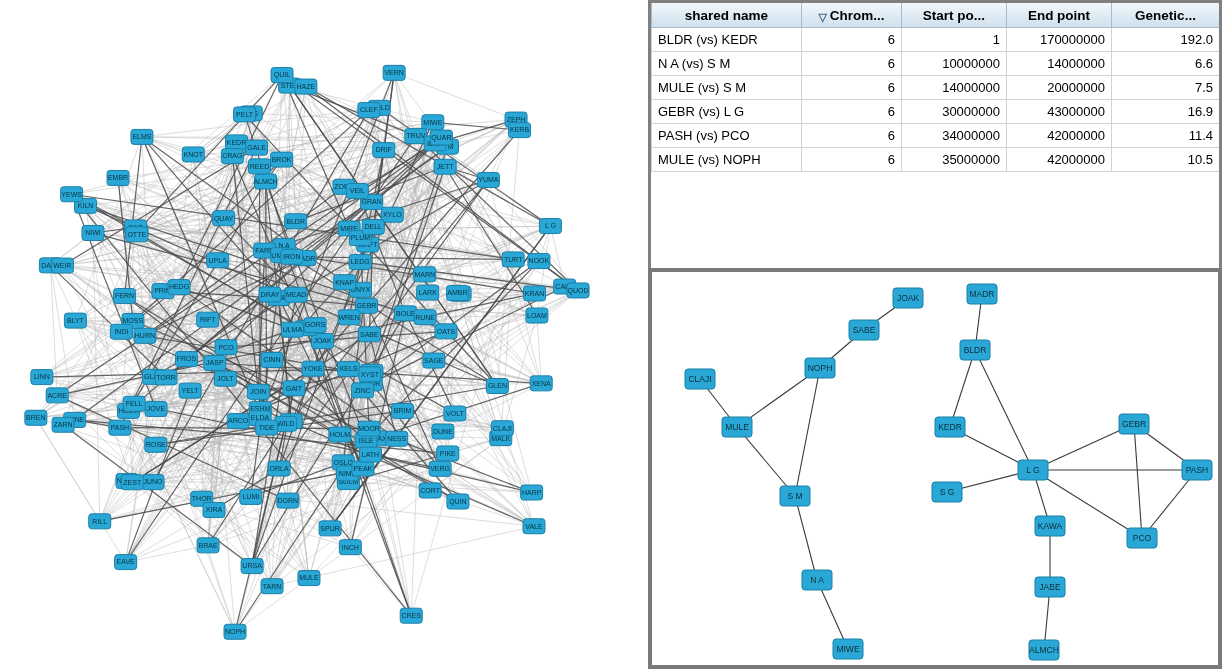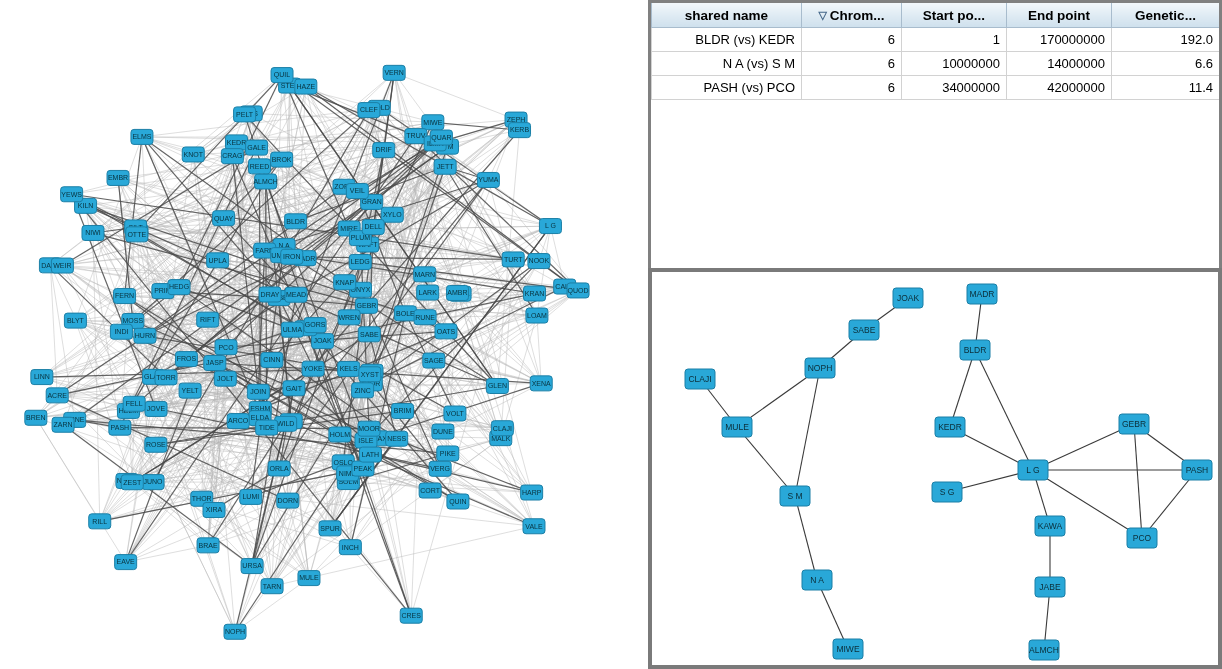--- a/index.html
+++ b/index.html
@@ -64,38 +64,38 @@
     height: 22px;
     font-weight: bold;
     font-size: 13.5px;
     padding: 1px 5px;
     text-align: center;
     white-space: nowrap;
     overflow: hidden;
   }
   table.data-table thead th .hdr-wrap {
     display: flex;
-    align-items: center;
+    align-items: flex-end;
     justify-content: center;
     gap: 3px;
   }
   .filter-icon {
     font-size: 11px;
     color: #46688a;
     line-height: 1;
   }
   table.data-table tbody td {
     border: 1px solid #d2d2d2;
     height: 21px;
     padding: 1px 6px;
     white-space: nowrap;
     overflow: hidden;
     background: #ffffff;
   }
-  td.col-name { text-align: right; }
+  td.col-name { text-align: left; }
   td.col-num  { text-align: right; }
 
   
   col.c0 { width: 150px; }
   col.c1 { width: 100px; }
   col.c2 { width: 105px; }
   col.c3 { width: 105px; }
   col.c4 { width: 108px; }
 
   
@@ -1560,25 +1560,46 @@
               <td class="col-num">192.0</td>
             </tr>
             <tr>
               <td class="col-name">N A (vs) S M</td>
               <td class="col-num">6</td>
               <td class="col-num">10000000</td>
               <td class="col-num">14000000</td>
               <td class="col-num">6.6</td>
             </tr>
             <tr>
+              <td class="col-name">MULE (vs) S M</td>
+              <td class="col-num">6</td>
+              <td class="col-num">14000000</td>
+              <td class="col-num">20000000</td>
+              <td class="col-num">7.5</td>
+            </tr>
+            <tr>
+              <td class="col-name">GEBR (vs) L G</td>
+              <td class="col-num">6</td>
+              <td class="col-num">30000000</td>
+              <td class="col-num">43000000</td>
+              <td class="col-num">16.9</td>
+            </tr>
+            <tr>
               <td class="col-name">PASH (vs) PCO</td>
               <td class="col-num">6</td>
               <td class="col-num">34000000</td>
               <td class="col-num">42000000</td>
               <td class="col-num">11.4</td>
+            </tr>
+            <tr>
+              <td class="col-name">MULE (vs) NOPH</td>
+              <td class="col-num">6</td>
+              <td class="col-num">35000000</td>
+              <td class="col-num">42000000</td>
+              <td class="col-num">10.5</td>
             </tr>
           </tbody>
       </table>
     </div>
 
     <div id="sub-network">
       <svg width="566" height="393" viewBox="0 0 566 393">
         <g id="sub-edges">
             <line x1="256" y1="26" x2="212" y2="58" stroke="#3a3a3a" stroke-width="1.1"></line>
             <line x1="212" y1="58" x2="168" y2="96" stroke="#3a3a3a" stroke-width="1.1"></line>

